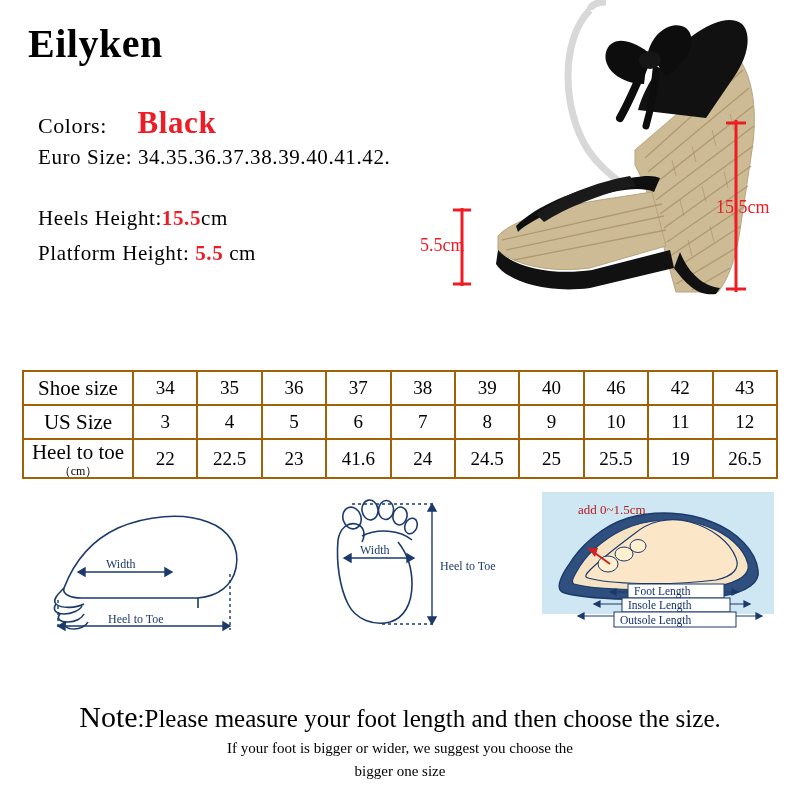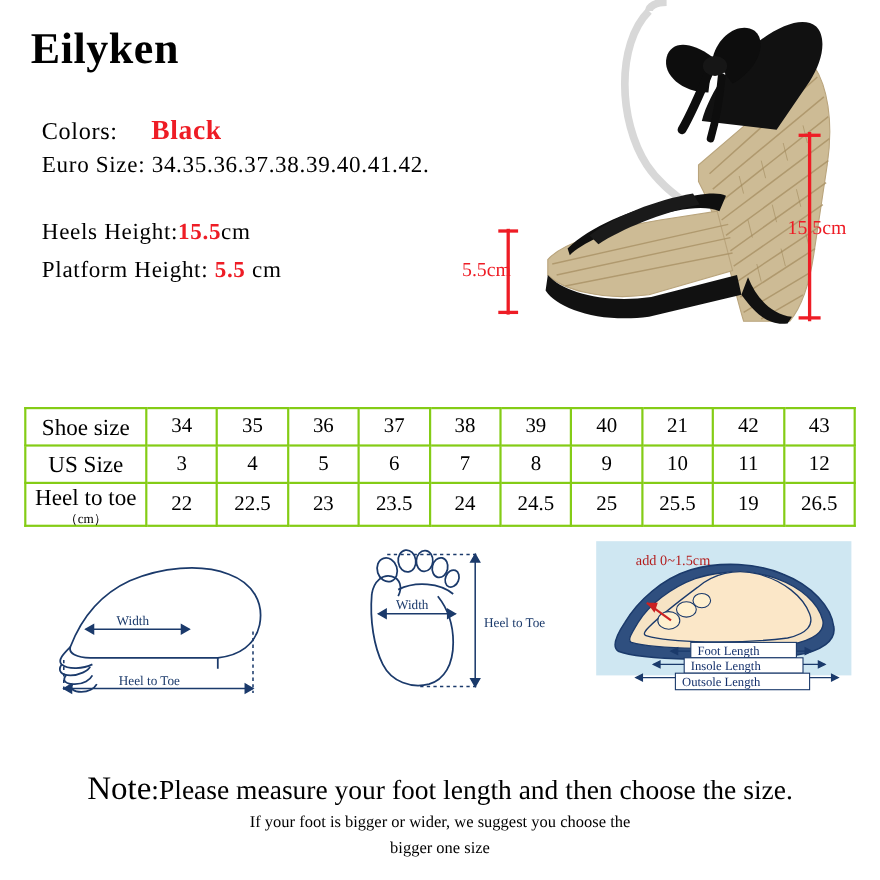--- a/index.html
+++ b/index.html
@@ -41,21 +41,21 @@
   }
   .spec-line {
     font-size: 21px;
     margin-bottom: 10px;
     letter-spacing: 0.6px;
     white-space: nowrap;
   }
   .spec-line .label { color: #000; }
   .spec-line .val-red { color: #ee1c25; font-weight: bold; }
   .spec-colors { font-size: 22px; margin-bottom: 4px; }
-  .spec-colors .val-red { font-size: 25px; }
+  .spec-colors .val-red { font-size: 31px; }
   .spec-gap { height: 26px; }
 
   
   .photo {
     position: absolute;
     left: 440px;
     top: 0px;
     width: 360px;
     height: 330px;
   }
@@ -73,21 +73,21 @@
   
   .size-table {
     position: absolute;
     left: 22px;
     top: 370px;
     width: 756px;
     border-collapse: collapse;
     table-layout: fixed;
   }
   .size-table td {
-    border: 2px solid #84cc16;
+    border: 2px solid #a16207;
     text-align: center;
     font-family: "Liberation Serif", serif;
     font-size: 19px;
     height: 32px;
     padding: 0;
   }
   .size-table td.head {
     width: 108px;
     font-size: 21px;
   }
@@ -241,21 +241,21 @@
         <td class="head">
           <span>Shoe size</span>
         </td>
         <td>34</td>
         <td>35</td>
         <td>36</td>
         <td>37</td>
         <td>38</td>
         <td>39</td>
         <td>40</td>
-        <td>21</td>
+        <td>46</td>
         <td>42</td>
         <td>43</td>
       </tr>
       <tr>
         <td class="head">
           <span>US Size</span>
         </td>
         <td>3</td>
         <td>4</td>
         <td>5</td>
@@ -268,21 +268,21 @@
         <td>12</td>
       </tr>
       <tr>
         <td class="head">
           <span>Heel to toe</span>
           <small>（cm）</small>
         </td>
         <td>22</td>
         <td>22.5</td>
         <td>23</td>
-        <td>23.5</td>
+        <td>41.6</td>
         <td>24</td>
         <td>24.5</td>
         <td>25</td>
         <td>25.5</td>
         <td>19</td>
         <td>26.5</td>
       </tr>
     </tbody>
   </table>
 

